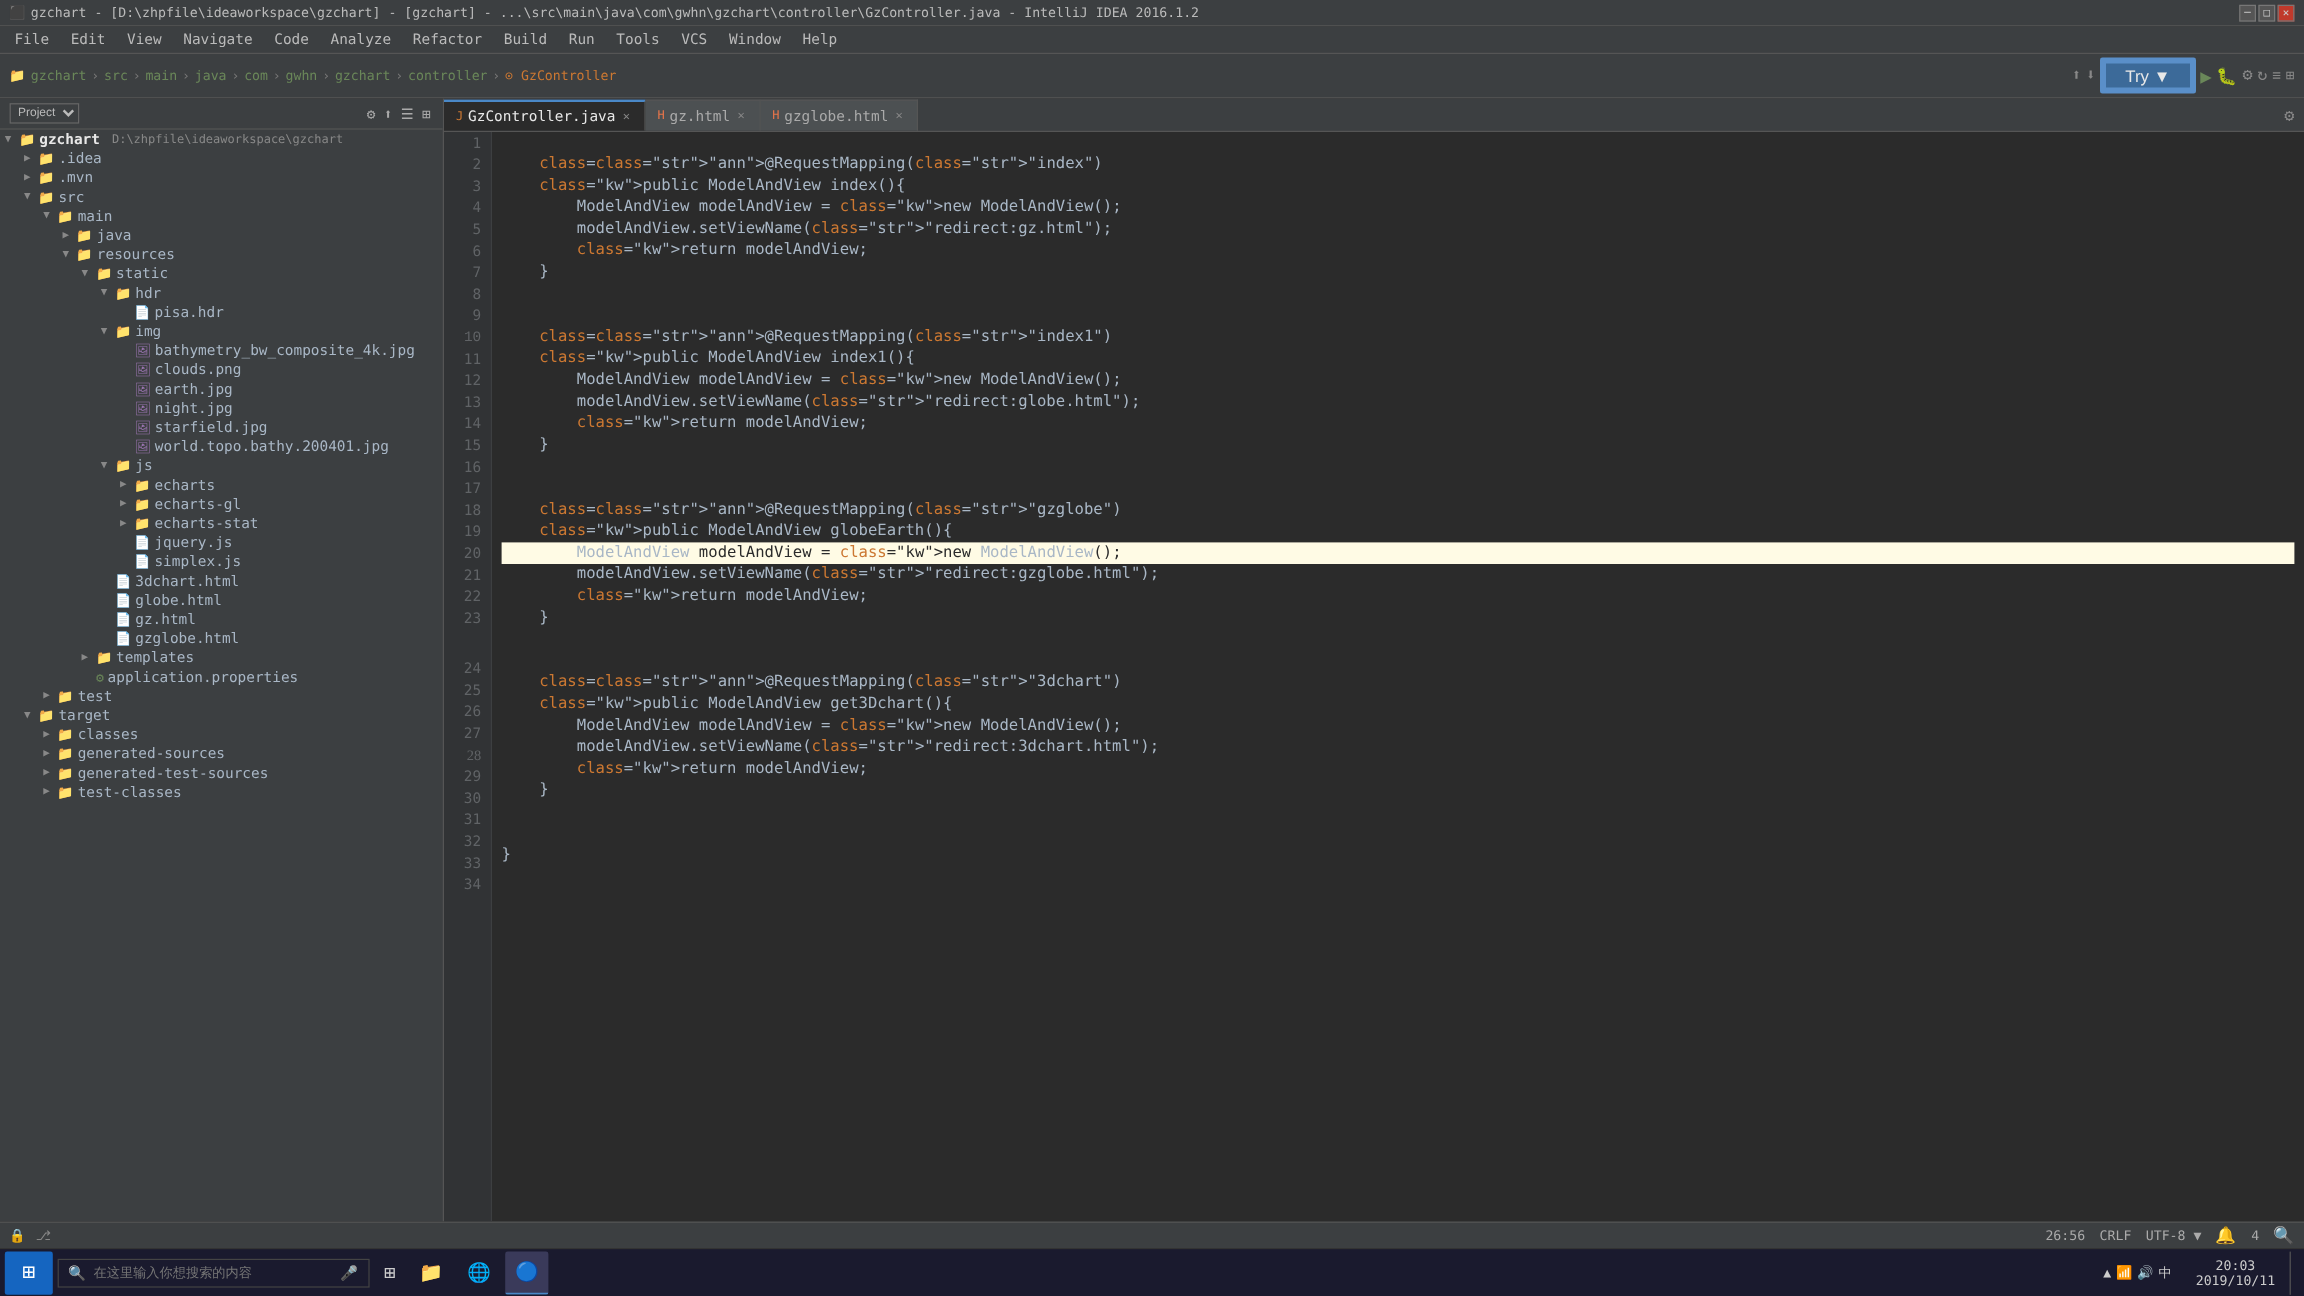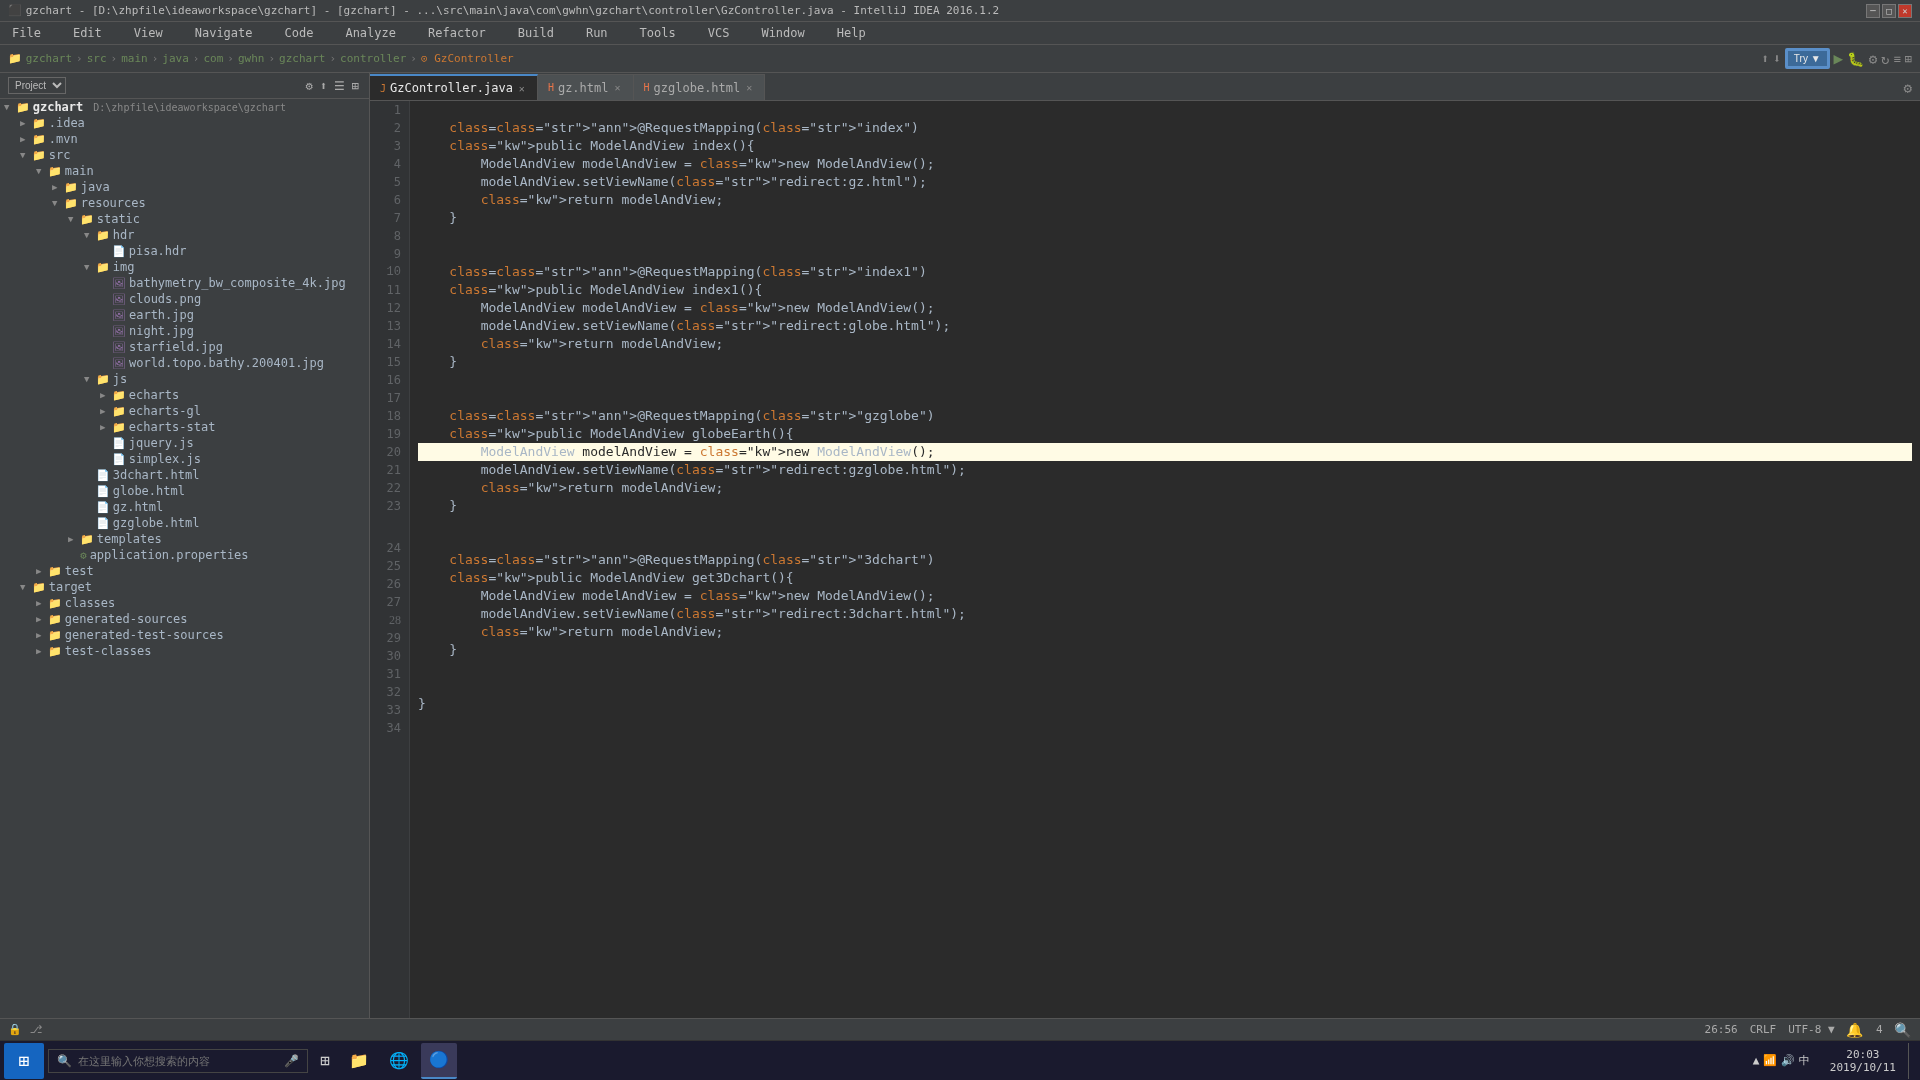--- a/index.html
+++ b/index.html
@@ -30,21 +30,21 @@
     }
 
     
     .menu-bar {
       background: #3c3f41;
       color: #bbb;
       font-size: 12px;
       padding: 2px 4px;
       display: flex;
       align-items: center;
-      gap: 16px;
+      gap: 2px;
       border-bottom: 1px solid #555;
       min-height: 22px;
     }
     .menu-item {
       padding: 2px 8px;
       cursor: pointer;
       border-radius: 2px;
     }
 
     
@@ -55,25 +55,25 @@
       padding: 3px 8px;
       display: flex;
       align-items: center;
       gap: 4px;
       border-bottom: 1px solid #555;
       min-height: 26px;
     }
     .nav-item { color: #6a8759; cursor: pointer; }
     .nav-sep { color: #777; }
     .toolbar-btn {
-      padding: 2px 6px;
+      padding: 2px 16px;
       background: #4c5052;
-      border: 3px solid #000000;
+      border: 5px solid #000000;
       color: #bbb;
-      font-size: 10px;
+      font-size: 14px;
       cursor: pointer;
       border-radius: 2px;
     }
 
     
     .main-area {
       display: flex;
       flex: 1;
       overflow: hidden;
     }

